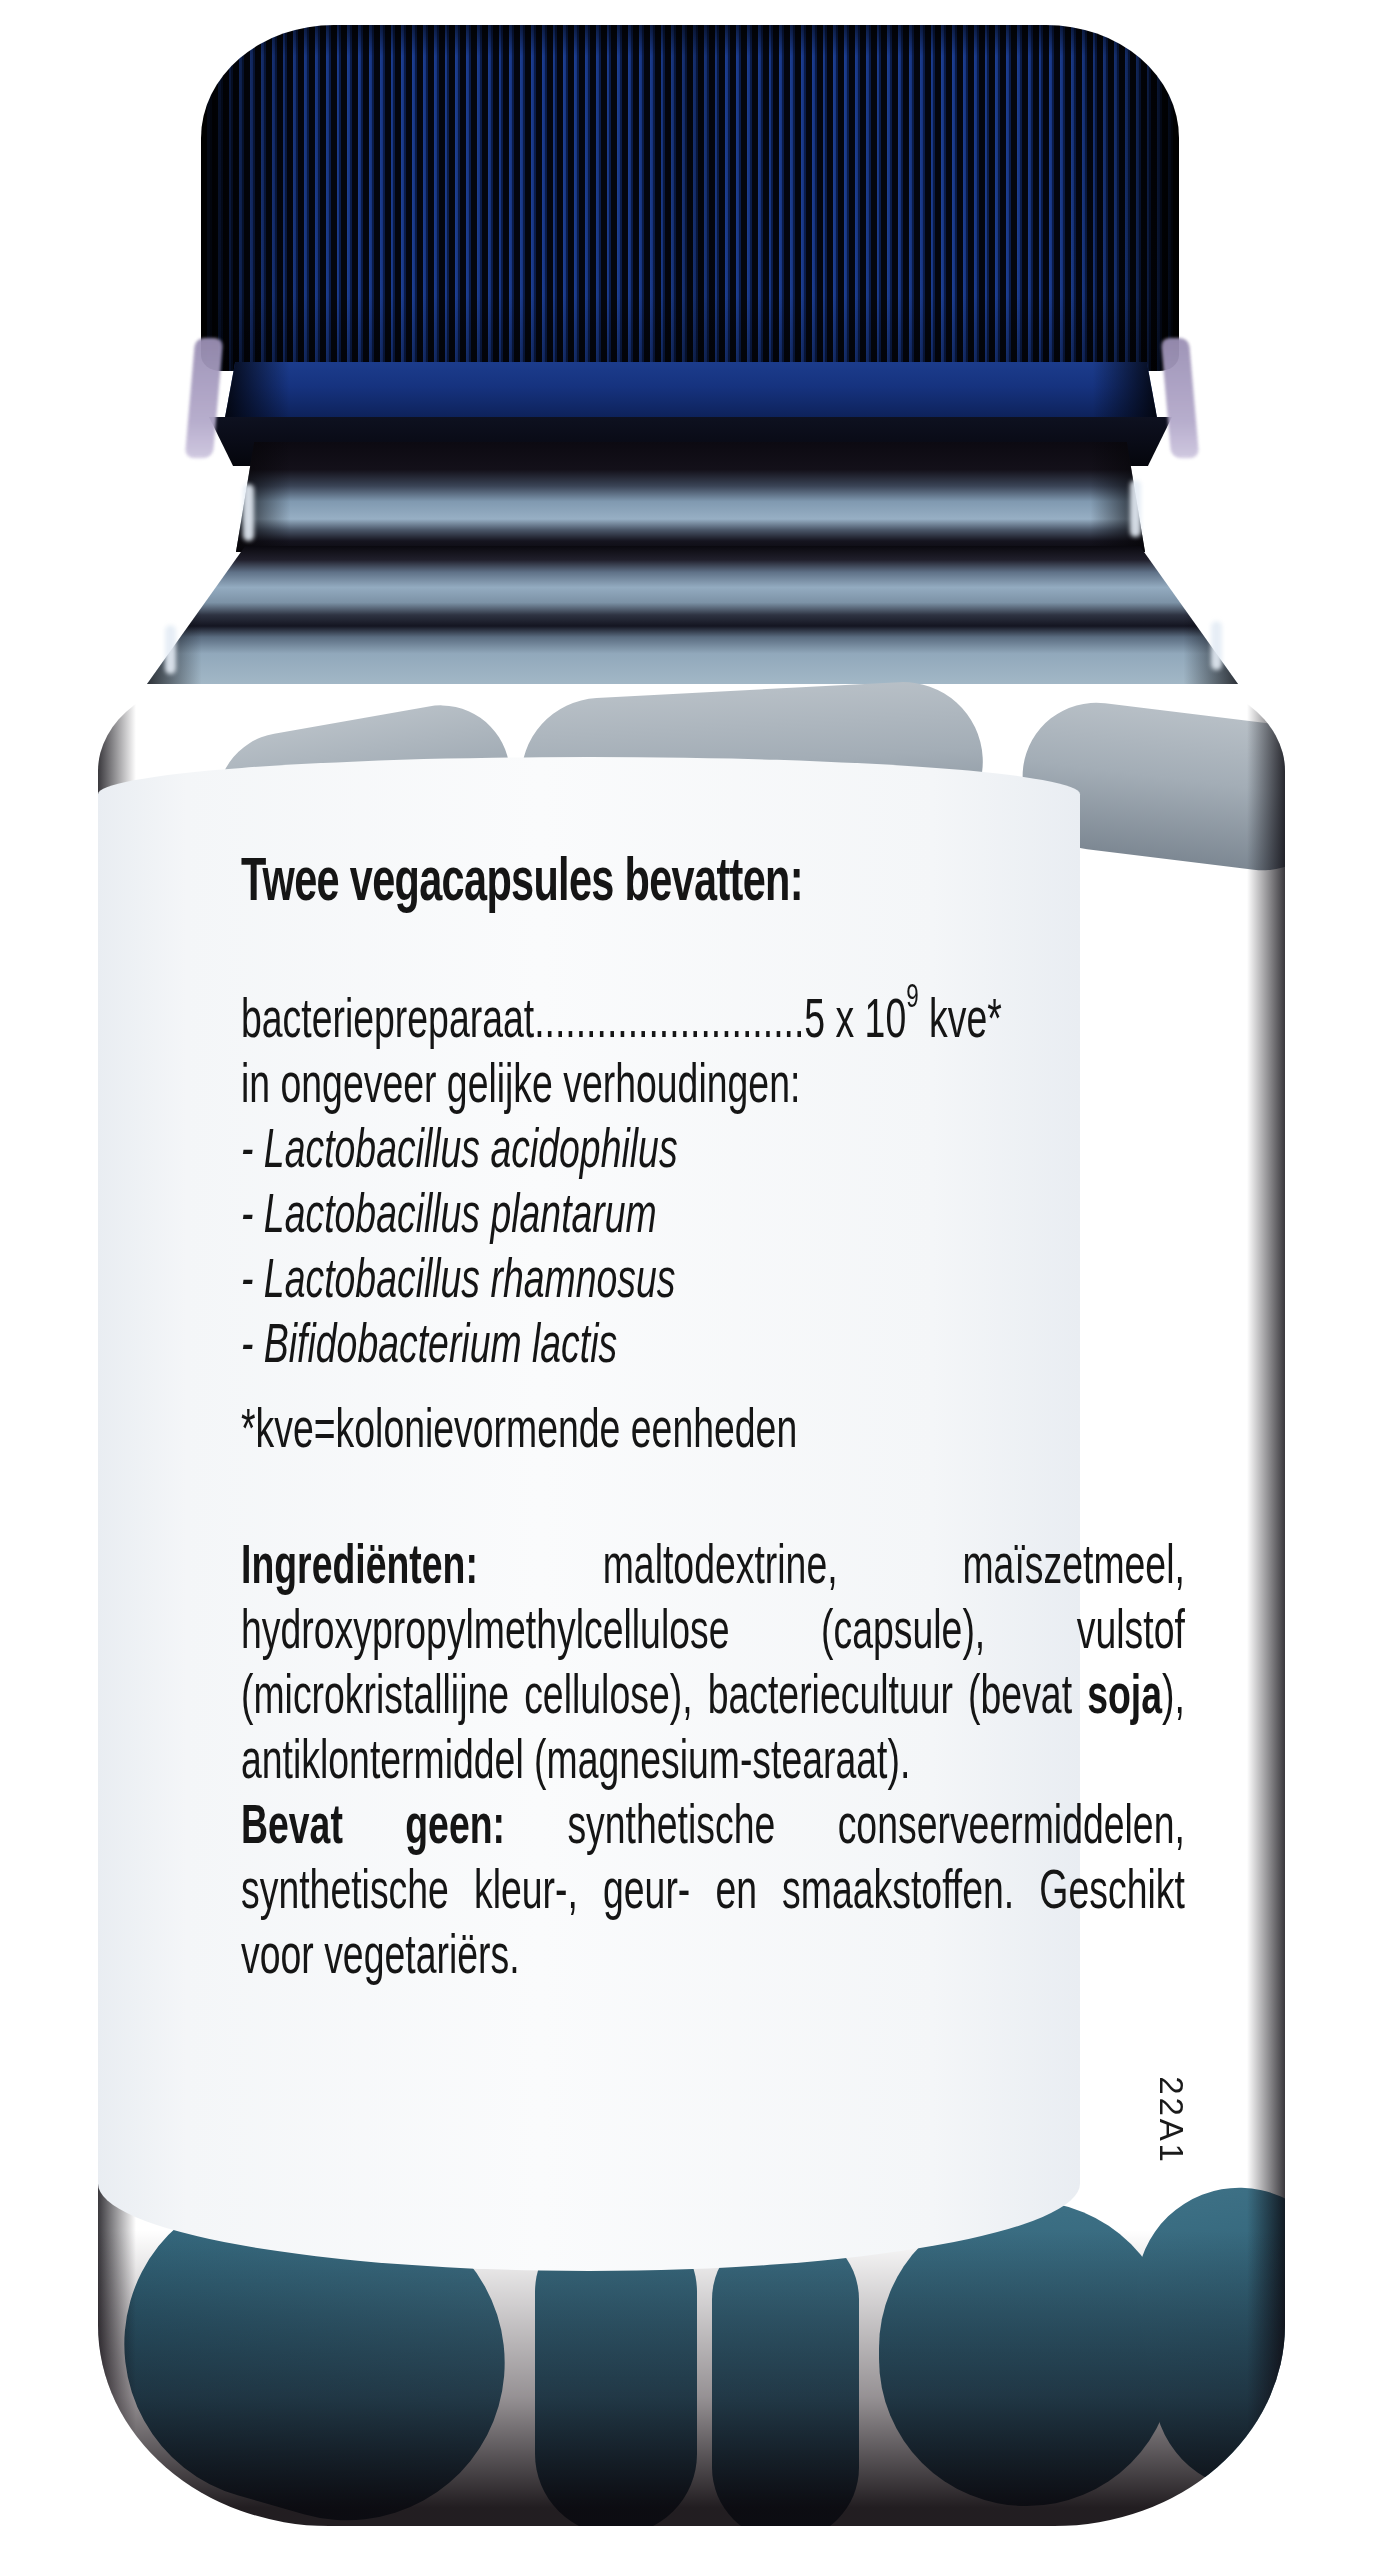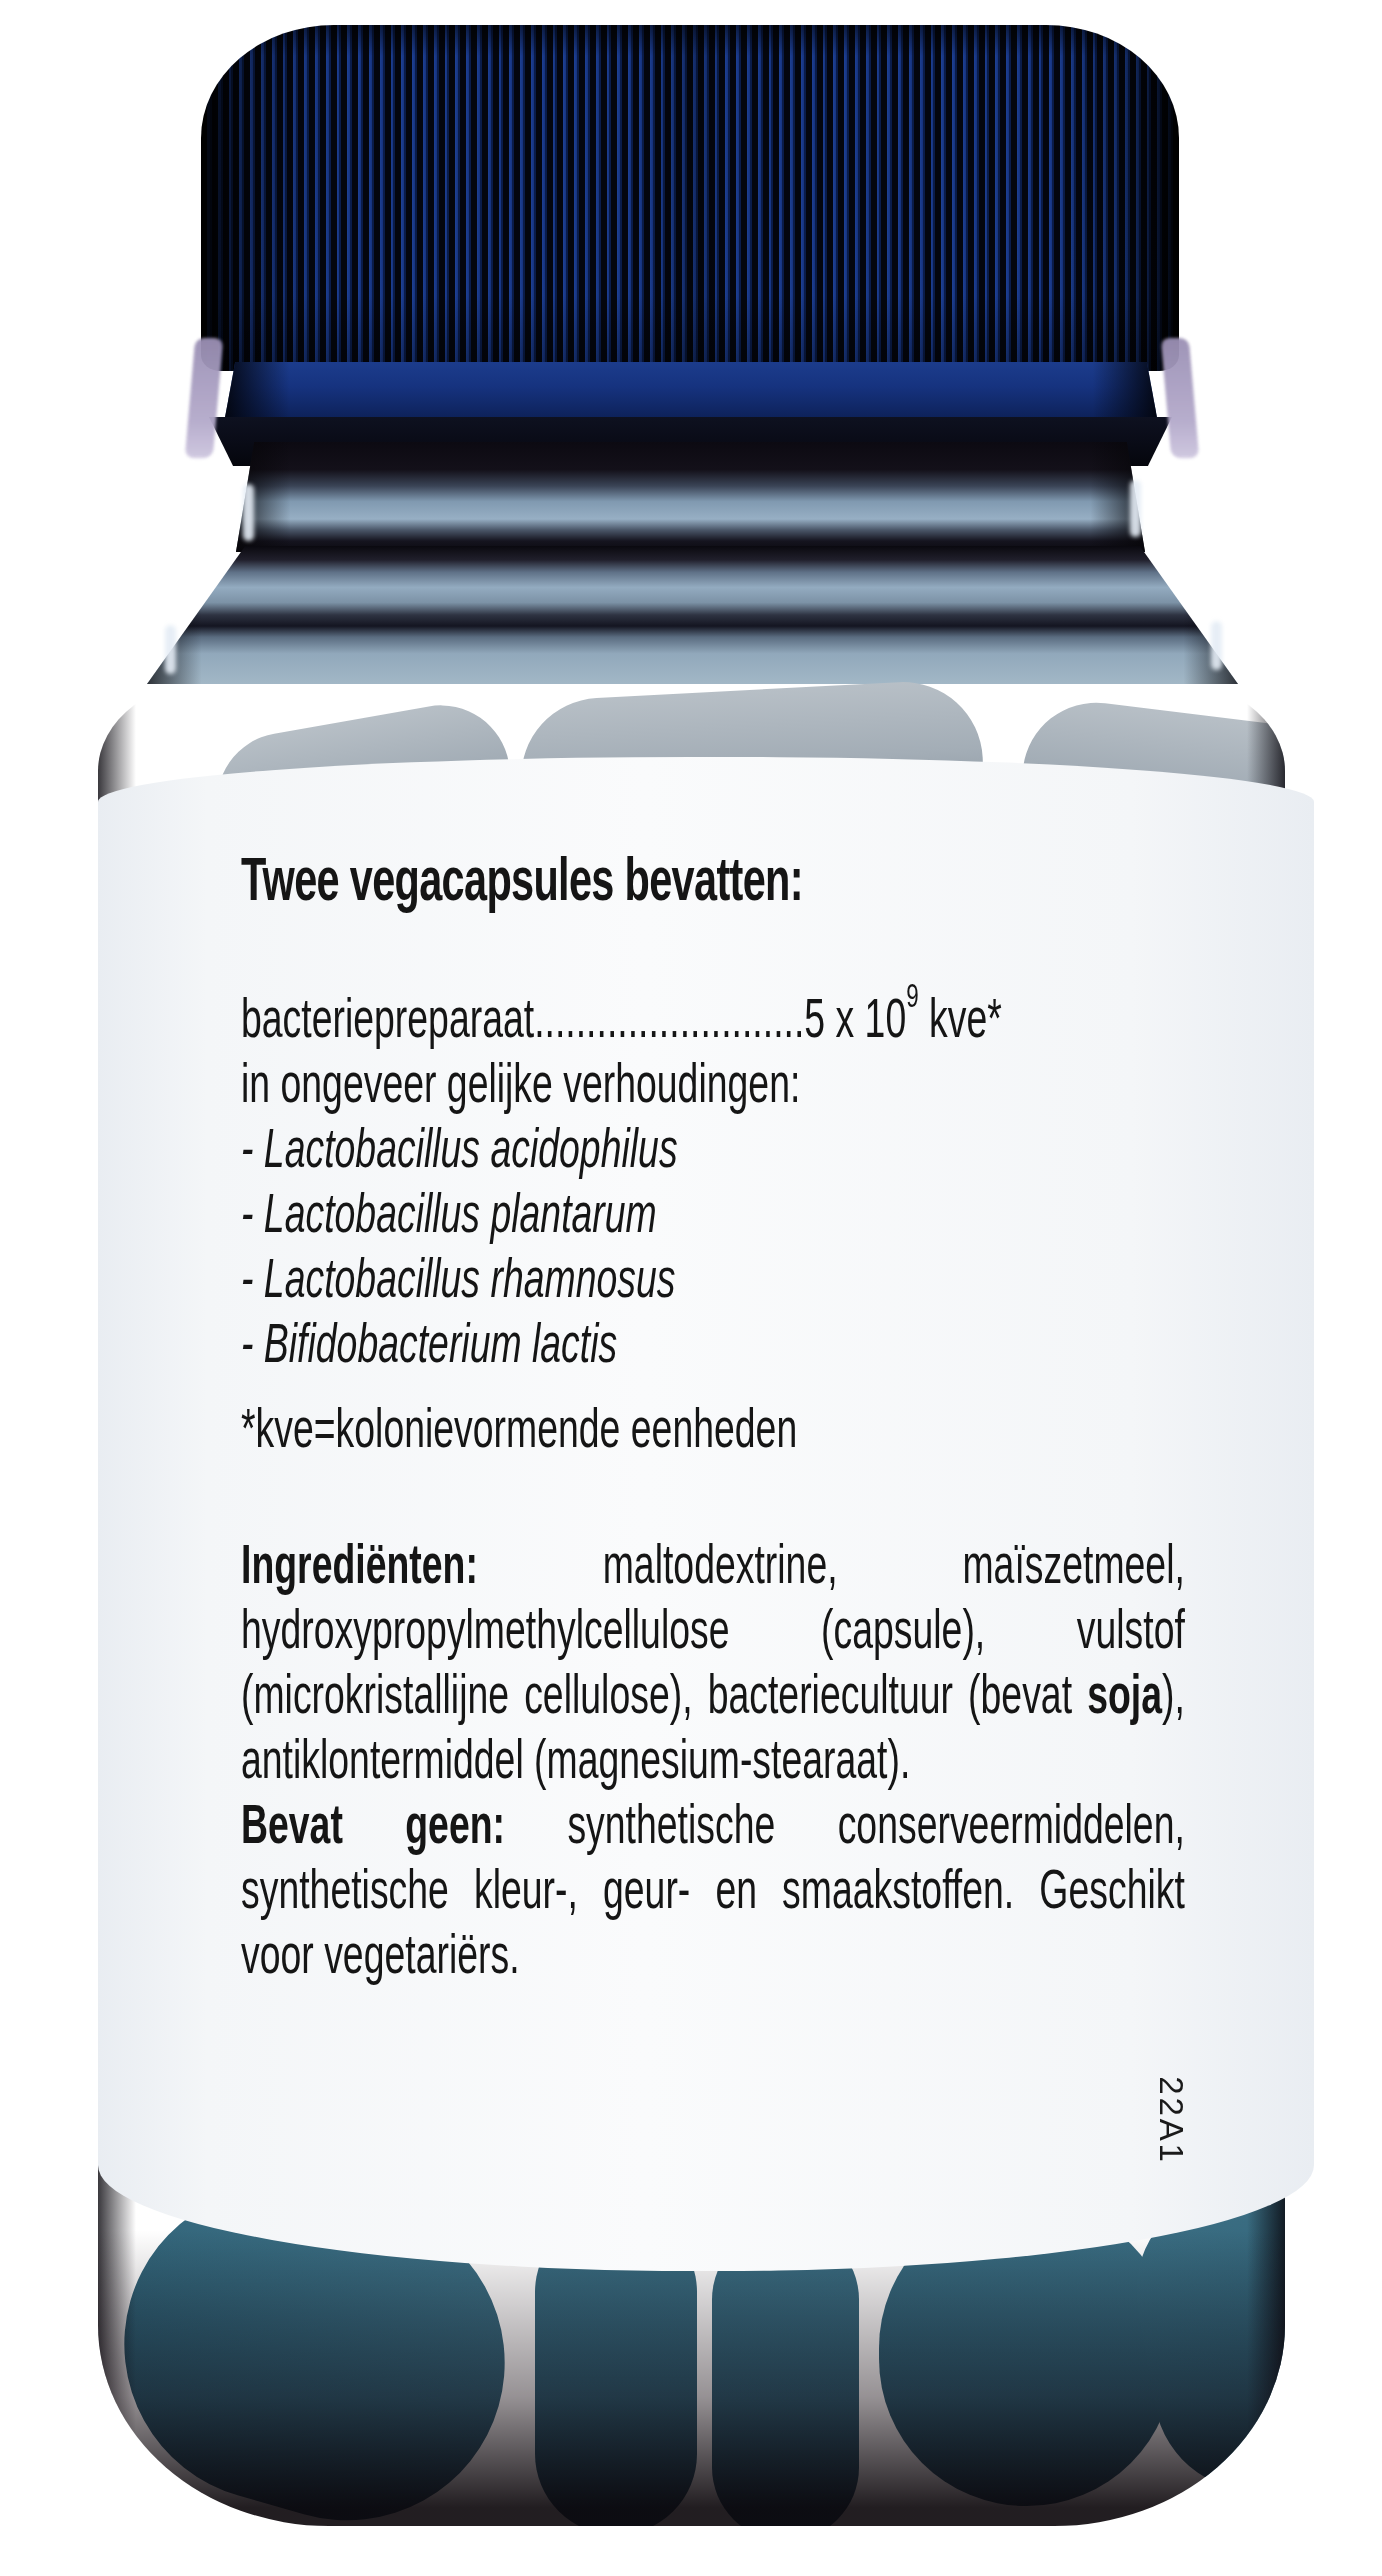--- a/index.html
+++ b/index.html
@@ -80,23 +80,24 @@
   .body-side-shade{
     position:absolute;left:0;top:0;width:100%;height:100%;
     background:linear-gradient(90deg, rgba(8,6,12,.8) 0%, rgba(8,6,12,0) 3.2%, rgba(8,6,12,0) 96.8%, rgba(8,6,12,.8) 100%);
   }
   .body-bottom-shade{
     position:absolute;left:0;top:0;width:100%;height:100%;
     background:linear-gradient(180deg, rgba(0,0,0,0) 0%, rgba(0,0,0,0) 84%, rgba(22,12,18,.45) 93%, rgba(10,5,9,.9) 99%);
   }
   
   .label{
-    position:absolute;left:98px;top:757px;width:1216px;height:1514px;
+    position:absolute;left:98px;top:757px;width:958px;height:1514px;
     border-radius:594px 594px 594px 594px / 45px 45px 106px 106px;
     background:linear-gradient(90deg,#e9edf2 0%, var(--label_bg,#f4f6f8) 9%, #fafbfc 45%, var(--label_bg,#f4f6f8) 85%, #e9edf2 100%);
+    padding-left:24px;
   }
   .label-text{
     position:absolute;left:143px;top:90px;width:1388px;
     transform:scaleX(0.68);transform-origin:0 0;
     color:var(--label_text,#151515);
   }
   .heading{font-size:61px;font-weight:bold;line-height:1.05;letter-spacing:-1px;margin:0 0 63px 0;}
   .bodyline{font-size:55px;line-height:65px;white-space:nowrap;}
   .strain{font-style:italic;}
   .footnote{margin-top:19.7px;}

